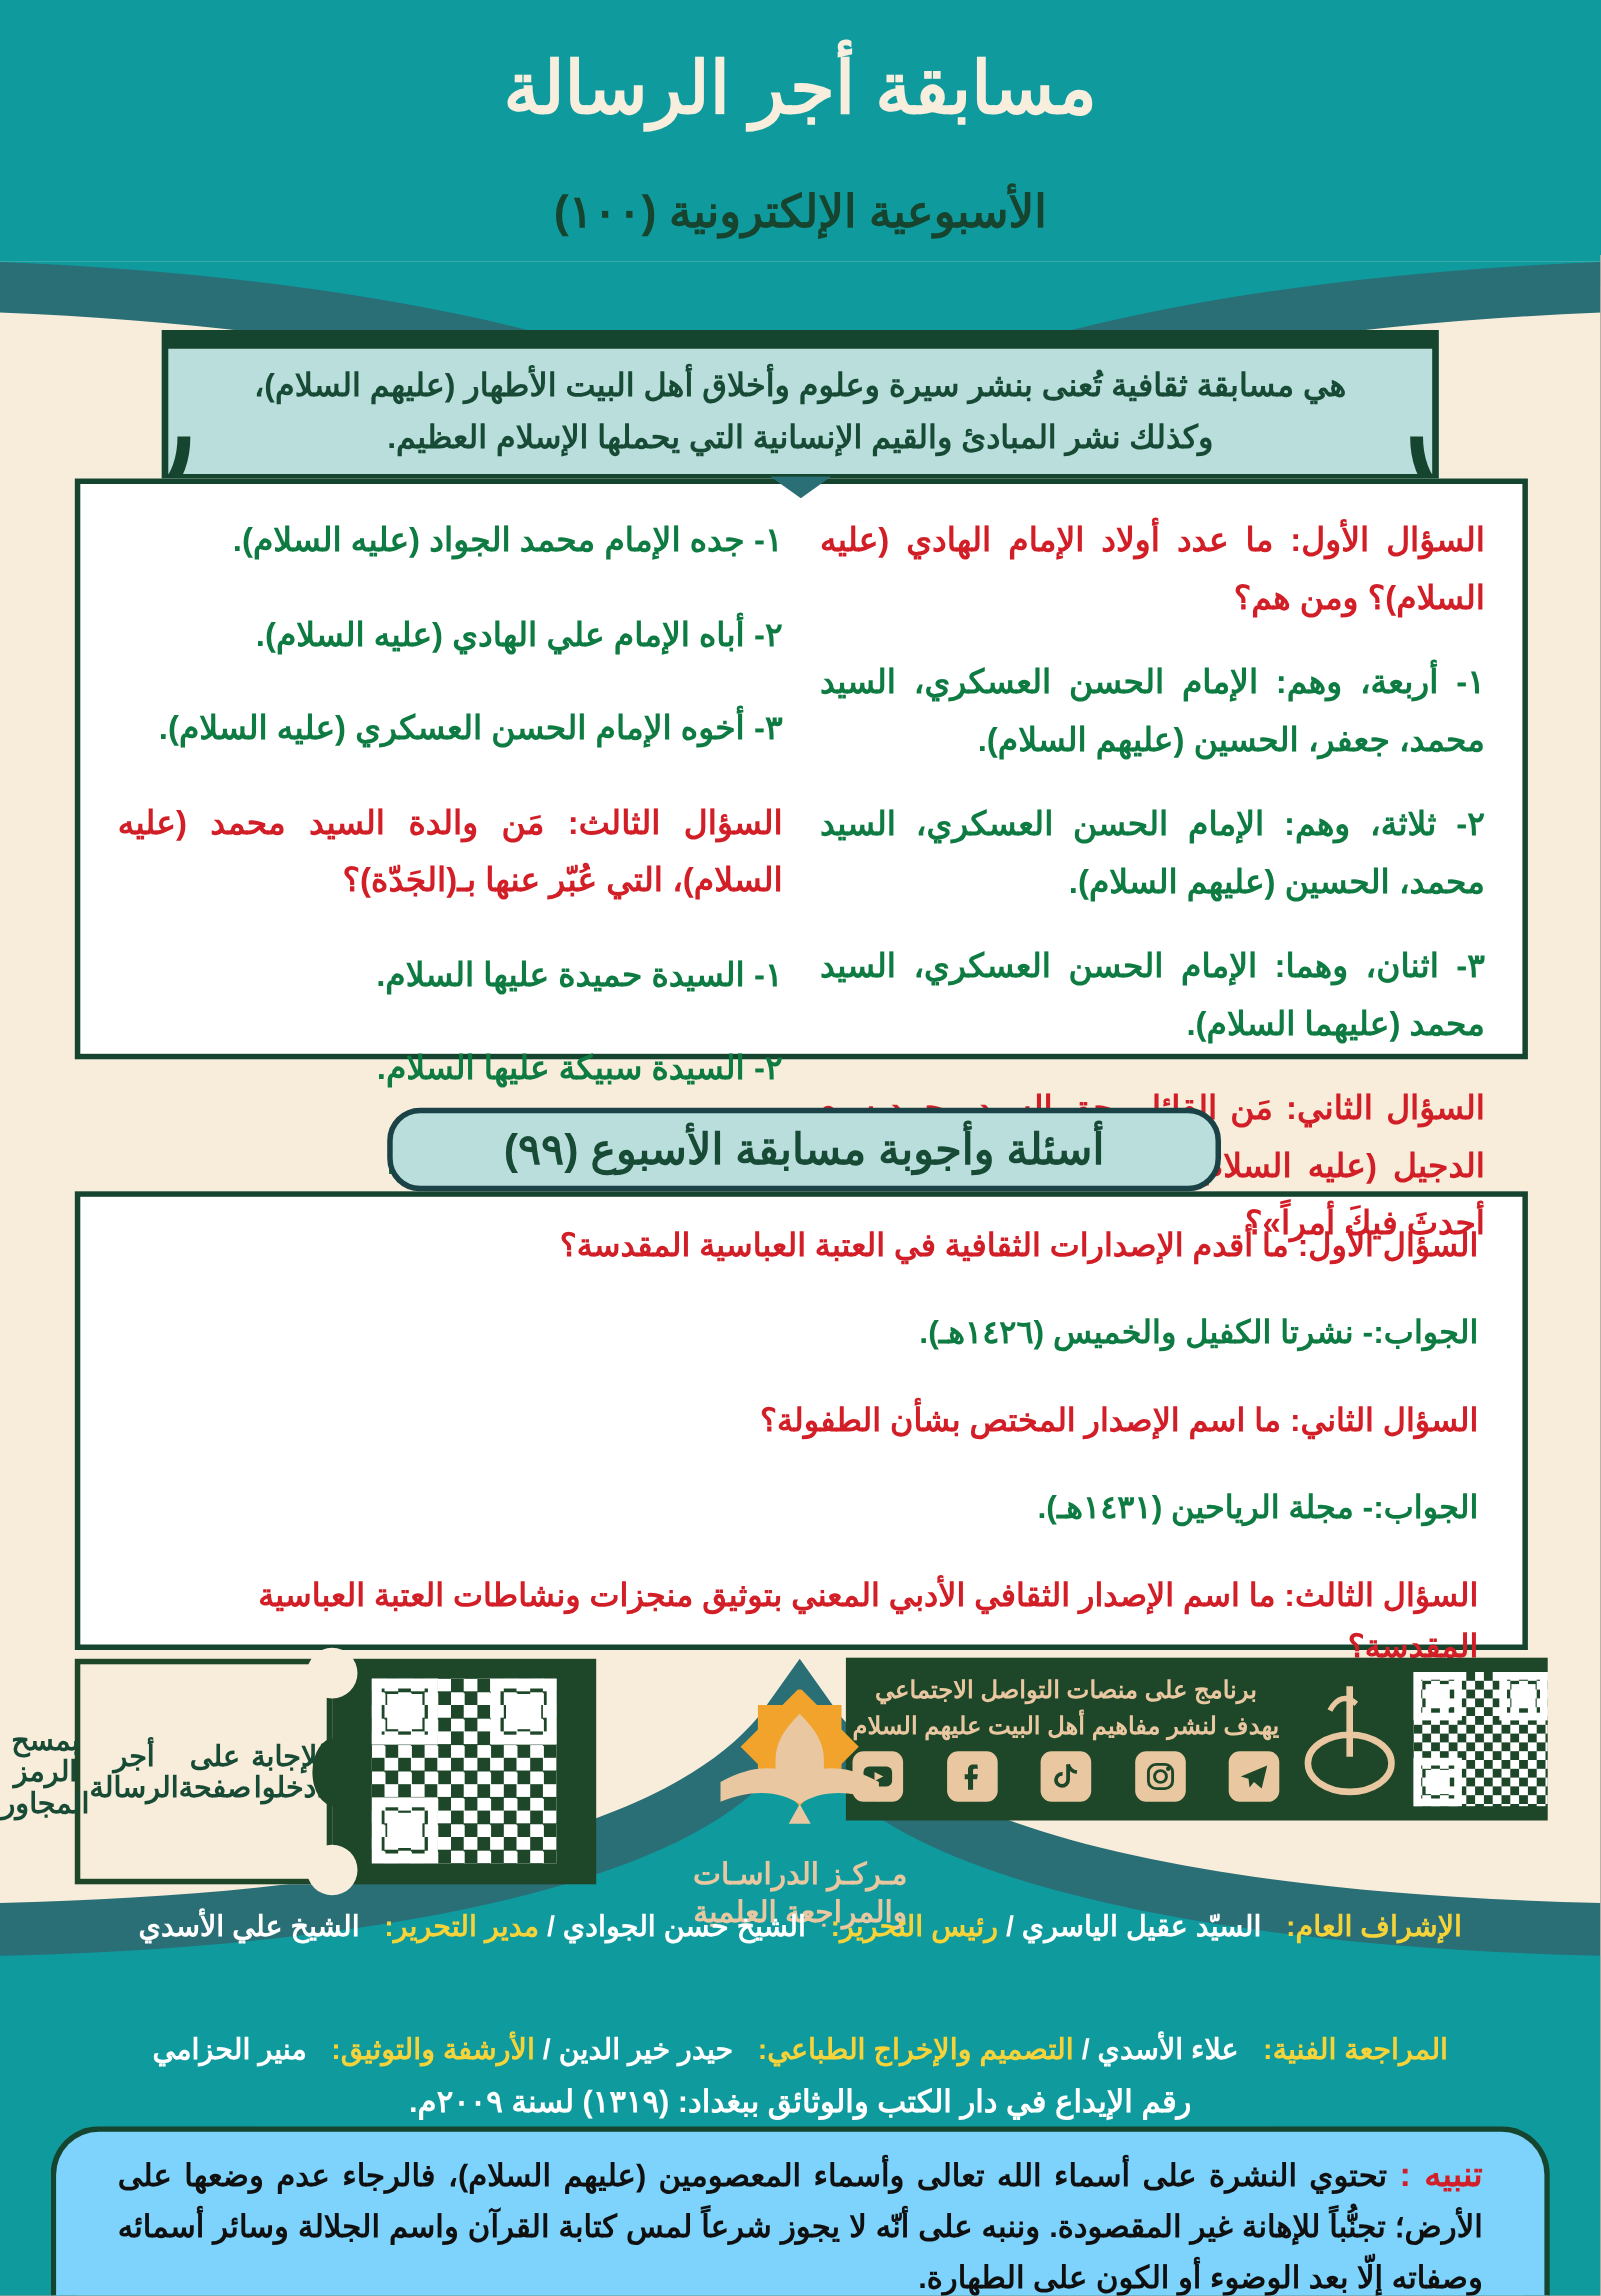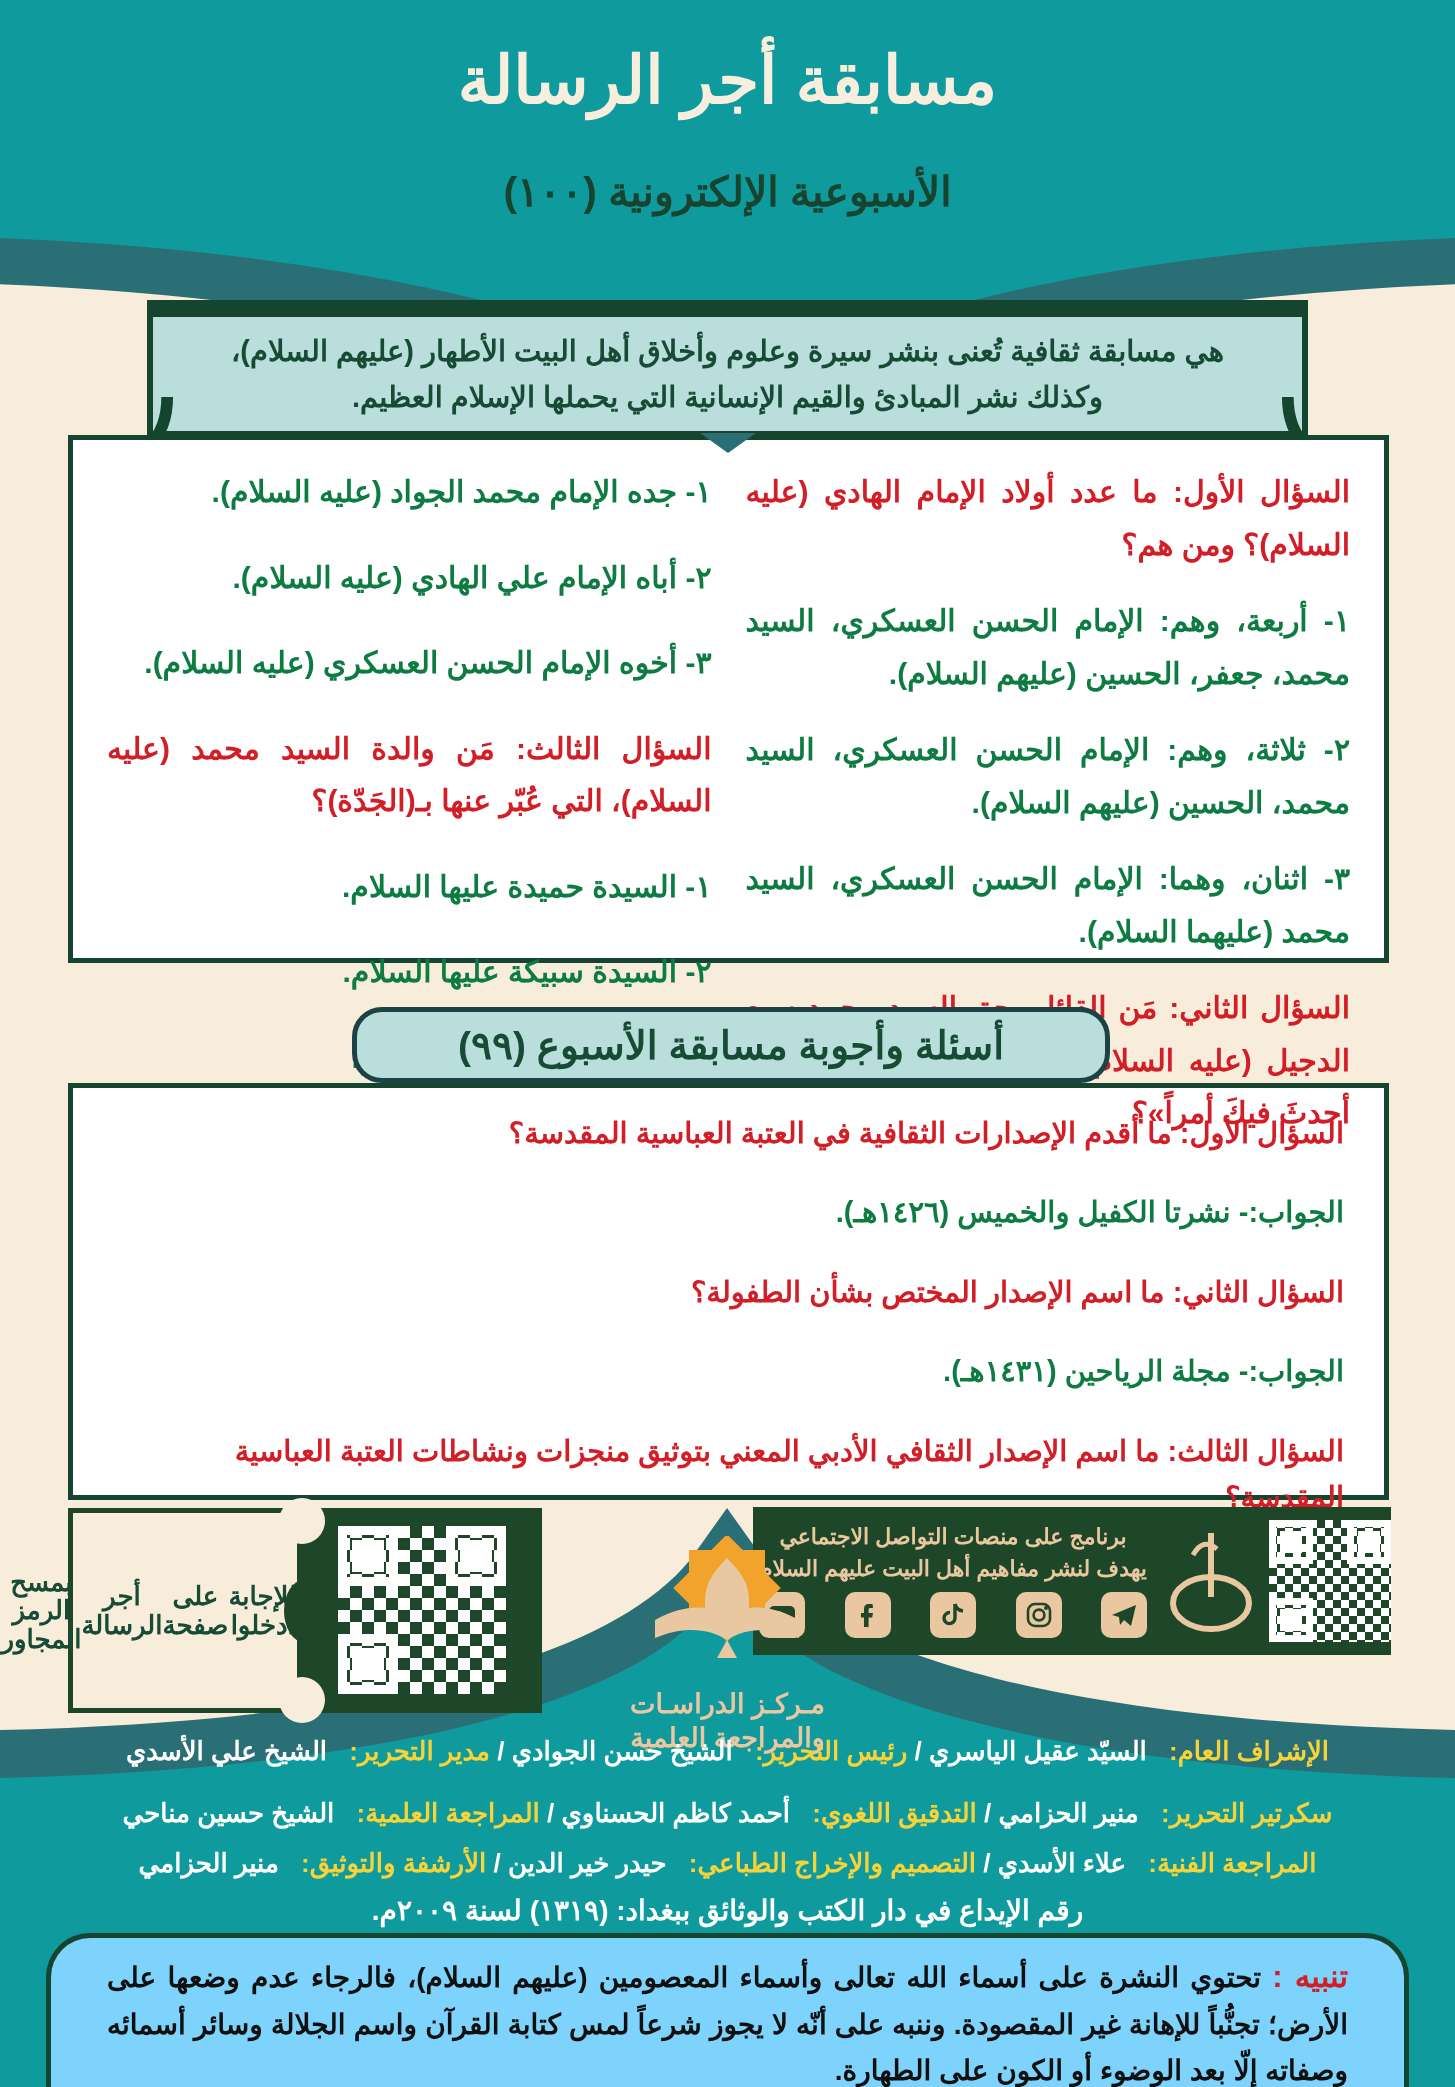--- a/index.html
+++ b/index.html
@@ -73,21 +73,21 @@
   .qrpanel .bump{position:absolute;width:40px;height:62px;border-radius:50%;background:var(--qrgreen);left:-18px;top:72px;}
   .qr{position:relative;background:
       conic-gradient(#fff 0 90deg,transparent 90deg 180deg,#fff 180deg 270deg,transparent 270deg);
       background-size:22px 22px;}
   .qr .f{position:absolute;border:9px solid #fff;}
   .qr .f::after{content:'';position:absolute;inset:5px;background:#fff;}
   .qr1{width:168px;height:168px;margin:18px auto 0;background-size:24px 24px;}
   .qr1 .f{width:42px;height:42px;}
   .qr1 .f.tl{top:0;left:0;} .qr1 .f.tr{top:0;right:0;} .qr1 .f.bl{bottom:0;left:0;}
   
-  .social{position:absolute;right:64px;top:1507px;width:638px;height:148px;z-index:2;
+  .social{position:absolute;right:48px;top:1507px;width:638px;height:148px;z-index:2;
     background:var(--qrgreen);display:flex;align-items:center;gap:10px;padding:0 0;box-sizing:border-box;}
   .qr2{width:122px;height:122px;background-size:16px 16px;flex:none;}
   .qr2 .f{width:30px;height:30px;border-width:7px;}
   .qr2 .f::after{inset:4px;}
   .qr2 .f.tl{top:0;left:0;} .qr2 .f.tr{top:0;right:0;} .qr2 .f.bl{bottom:0;left:0;}
   .emblem{flex:none;}
   .soc-col{flex:1;display:flex;flex-direction:column;justify-content:center;gap:6px;}
   .soc-line{color:var(--tan);font-size:22px;text-align:center;line-height:1.2;}
   .soc-icons{display:flex;justify-content:space-between;padding:4px 6px 0;}
   .sicon{width:46px;height:46px;background:var(--tan);border-radius:10px;
@@ -245,23 +245,20 @@
     </g>
   </svg>
   <div class="logo-txt">
     <div>مـركـز الدراسـات</div>
     <div>والمراجعة العلمية</div>
   </div>
 
   <div class="credit c1">
     <span class="ly">الإشراف العام: </span><span class="lw">السيّد عقيل الياسري / </span><span class="ly">رئيس التحرير: </span><span class="lw">الشيخ حسن الجوادي / </span><span class="ly">مدير التحرير: </span><span class="lw">الشيخ علي الأسدي</span>
   </div>
-  <div class="credit c2">
-    <span class="ly">سكرتير التحرير: </span><span class="lw">منير الحزامي / </span><span class="ly">التدقيق اللغوي: </span><span class="lw">أحمد كاظم الحسناوي / </span><span class="ly">المراجعة العلمية: </span><span class="lw">الشيخ حسين مناحي</span>
-  </div>
   <div class="credit c3">
     <span class="ly">المراجعة الفنية: </span><span class="lw">علاء الأسدي / </span><span class="ly">التصميم والإخراج الطباعي: </span><span class="lw">حيدر خير الدين / </span><span class="ly">الأرشفة والتوثيق: </span><span class="lw">منير الحزامي</span>
   </div>
   <div class="credit dep">رقم الإيداع في دار الكتب والوثائق ببغداد: (١٣١٩) لسنة ٢٠٠٩م.</div>
 
   <div class="notice">
     <span class="lbl">تنبيه :</span>
     <span>تحتوي النشرة على أسماء الله تعالى وأسماء المعصومين (عليهم السلام)، فالرجاء عدم وضعها على الأرض؛ تجنُّباً للإهانة غير المقصودة. وننبه على أنّه لا يجوز شرعاً لمس كتابة القرآن واسم الجلالة وسائر أسمائه وصفاته إلّا بعد الوضوء أو الكون على الطهارة.</span>
   </div>
 

